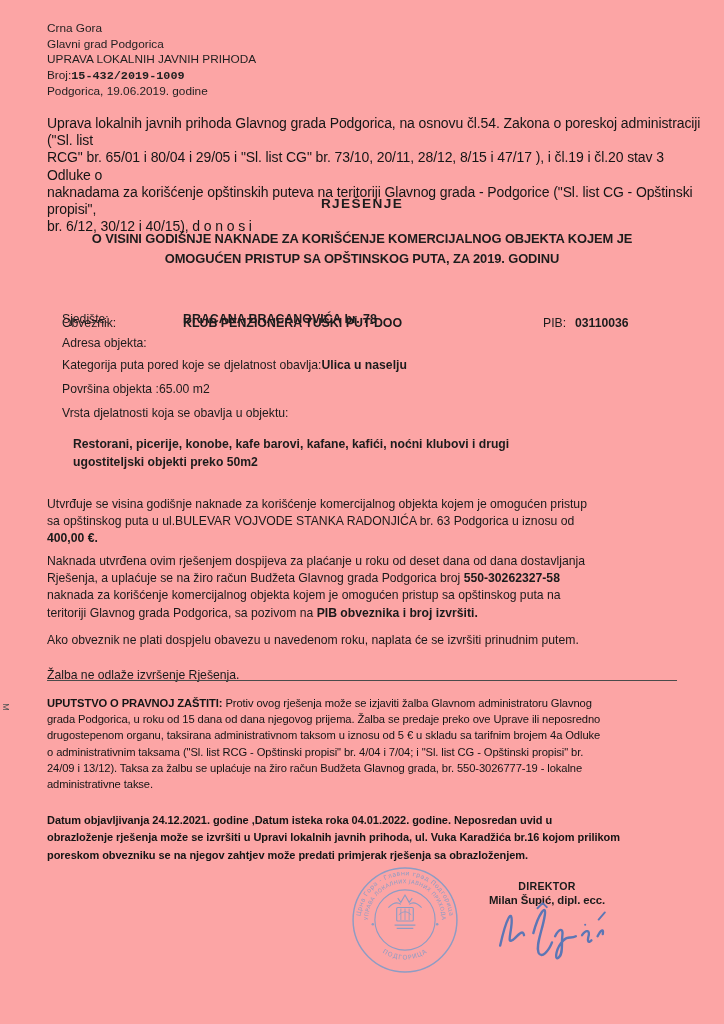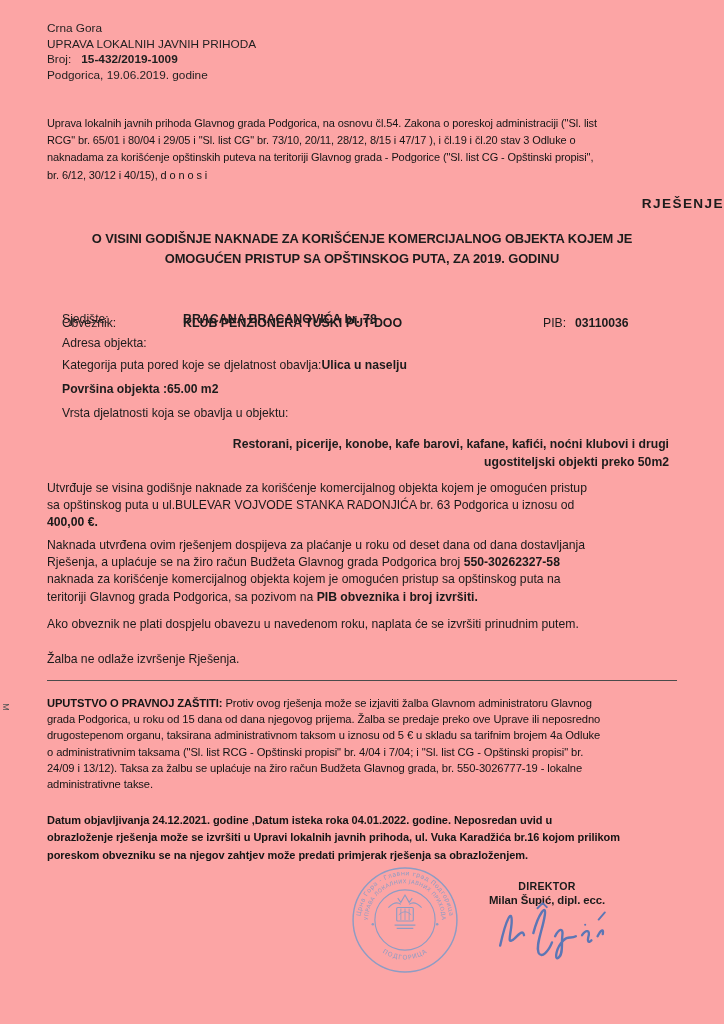--- a/index.html
+++ b/index.html
@@ -3,39 +3,39 @@
 <meta charset="utf-8">
 <style>
   html,body{margin:0;padding:0;background:#ffffff;}
   .page{
     position:relative;width:724px;height:1024px;background:#fca5a5;overflow:hidden;
     font-family:"Liberation Sans",sans-serif;color:#1c1c1c;
   }
   .abs{position:absolute;}
   
   .hdr{left:47px;top:21px;font-size:11.8px;line-height:15.5px;color:#1f1f1f;}
-  .hdr .num{margin-left:10px;font-weight:bold;}
+  .hdr .num{font-weight:bold;font-family:Liberation Mono, monospace;}
   
-  .intro{left:47px;top:115px;width:662px;font-size:11px;line-height:17.2px;
+  .intro{left:47px;top:115px;width:662px;font-size:14px;line-height:17.2px;
          letter-spacing:-0.1px;white-space:pre-line;color:#151515;font-weight:500;}
-  .title{left:0;top:196px;width:724px;text-align:right;font-size:13.6px;font-weight:bold;letter-spacing:1.4px;}
+  .title{left:0;top:196px;width:724px;text-align:center;font-size:13.6px;font-weight:bold;letter-spacing:1.4px;}
   .subtitle{left:30px;top:229px;width:664px;text-align:center;font-size:12.9px;font-weight:bold;
             line-height:19.5px;white-space:pre-line;letter-spacing:-0.1px;}
   
   .row{left:0;top:0;width:724px;height:18px;font-size:12.2px;}
   .row span{position:absolute;top:0;white-space:nowrap;}
   .lab{left:62px;}
   .val{left:183px;font-weight:bold;font-size:12.4px;}
   .piblab{left:543px;}
   .pibval{left:575px;font-weight:bold;}
   .inlinerow{left:62px;font-size:12.2px;white-space:nowrap;}
   .inlinerow .bv{font-weight:bold;}
-  .djel{left:89px;top:436px;width:580px;font-size:12.2px;font-weight:bold;line-height:17.5px;white-space:pre-line;text-align:right;}
+  .djel{left:73px;top:436px;width:580px;font-size:12.2px;font-weight:bold;line-height:17.5px;white-space:pre-line;}
   
-  .para{left:47px;width:664px;font-size:12.2px;line-height:17.2px;white-space:pre-line;color:#1a1a1a;}
+  .para{left:47px;width:664px;font-size:12.2px;line-height:17.2px;white-space:pre-line;color:#1a1a1a;margin-top:16px;}
   .para .bold{font-weight:bold;}
   .p-utv{top:480px;}
   .p-nak{top:537px;}
   .p-ako{top:616px;}
   .p-zal{top:651px;}
   .divider{left:47px;top:680px;width:630px;border-top:1.4px solid #4a4a4a;height:0;}
   .legal{left:47px;top:695px;width:666px;font-size:11.2px;line-height:16.2px;
          letter-spacing:-0.1px;white-space:pre-line;color:#141414;font-weight:500;}
   .legal .lead{font-weight:bold;}
   .publication{left:47px;top:812px;width:666px;font-size:11px;line-height:17.3px;
@@ -51,20 +51,21 @@
 </style>
 </head>
 <body>
 
 <div class="page">
 
   <div class="abs margin-mark">M</div>
 
   <div class="abs hdr">
     <div>Crna Gora</div>
+    <div>Glavni grad Podgorica</div>
     <div>UPRAVA LOKALNIH JAVNIH PRIHODA</div>
     <div><span>Broj:</span><span class="num">15-432/2019-1009</span></div>
     <div>Podgorica, 19.06.2019. godine</div>
   </div>
 
   <div class="abs intro">Uprava lokalnih javnih prihoda Glavnog grada Podgorica, na osnovu čl.54. Zakona o poreskoj administraciji ("Sl. list
 RCG" br. 65/01 i 80/04 i 29/05 i "Sl. list CG" br. 73/10, 20/11, 28/12, 8/15 i 47/17 ), i čl.19 i čl.20 stav 3 Odluke o
 naknadama za korišćenje opštinskih puteva na teritoriji Glavnog grada - Podgorice ("Sl. list CG - Opštinski propisi",
 br. 6/12, 30/12 i 40/15), d o n o s i</div>
 
@@ -86,21 +87,21 @@
   </div>
 
   <div class="abs row" style="top:336px;">
     <span class="lab">Adresa objekta:</span>
   </div>
 
   <div class="abs inlinerow" style="top:358px;">
     <span>Kategorija puta pored koje se djelatnost obavlja:</span><span class="bv">Ulica u naselju</span>
   </div>
 
-  <div class="abs inlinerow" style="top:382px;font-weight:bold;">Površina objekta :65.00 m2</div>
+  <div class="abs inlinerow" style="top:382px;">Površina objekta :65.00 m2</div>
 
   <div class="abs inlinerow" style="top:406px;">Vrsta djelatnosti koja se obavlja u objektu:</div>
 
   <div class="abs djel">Restorani, picerije, konobe, kafe barovi, kafane, kafići, noćni klubovi i drugi
 ugostiteljski objekti preko 50m2</div>
 
   <div class="abs para p-utv"><span>Utvrđuje se visina godišnje naknade za korišćenje komercijalnog objekta kojem je omogućen pristup
 sa opštinskog puta u ul.BULEVAR VOJVODE STANKA RADONJIĆA br. 63 Podgorica  u iznosu od
 </span><span class="bold">400,00 €.</span></div>
 

